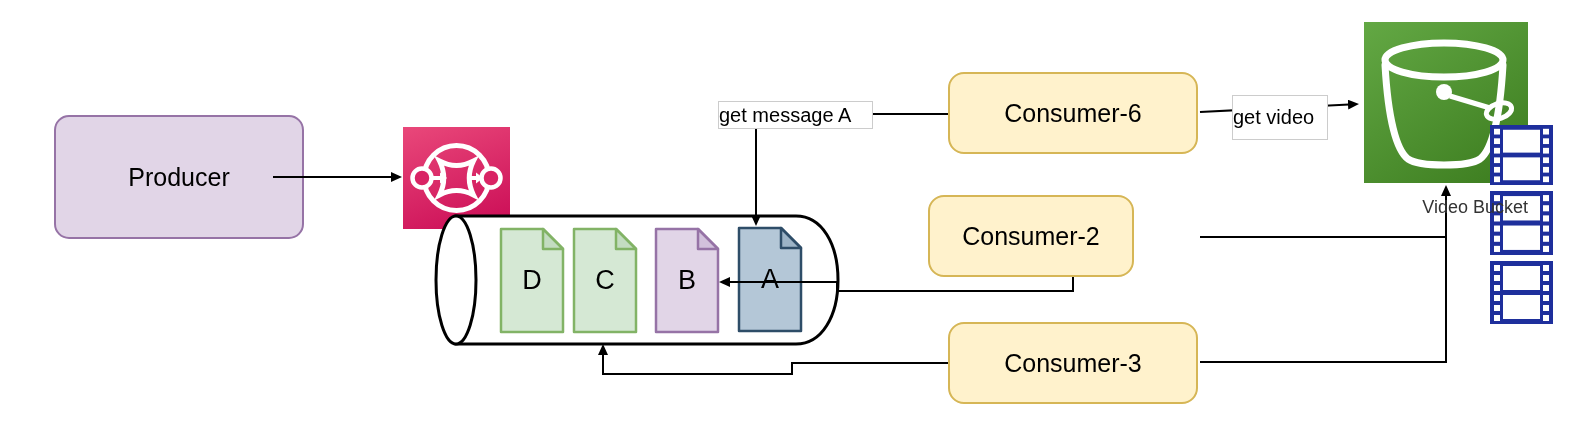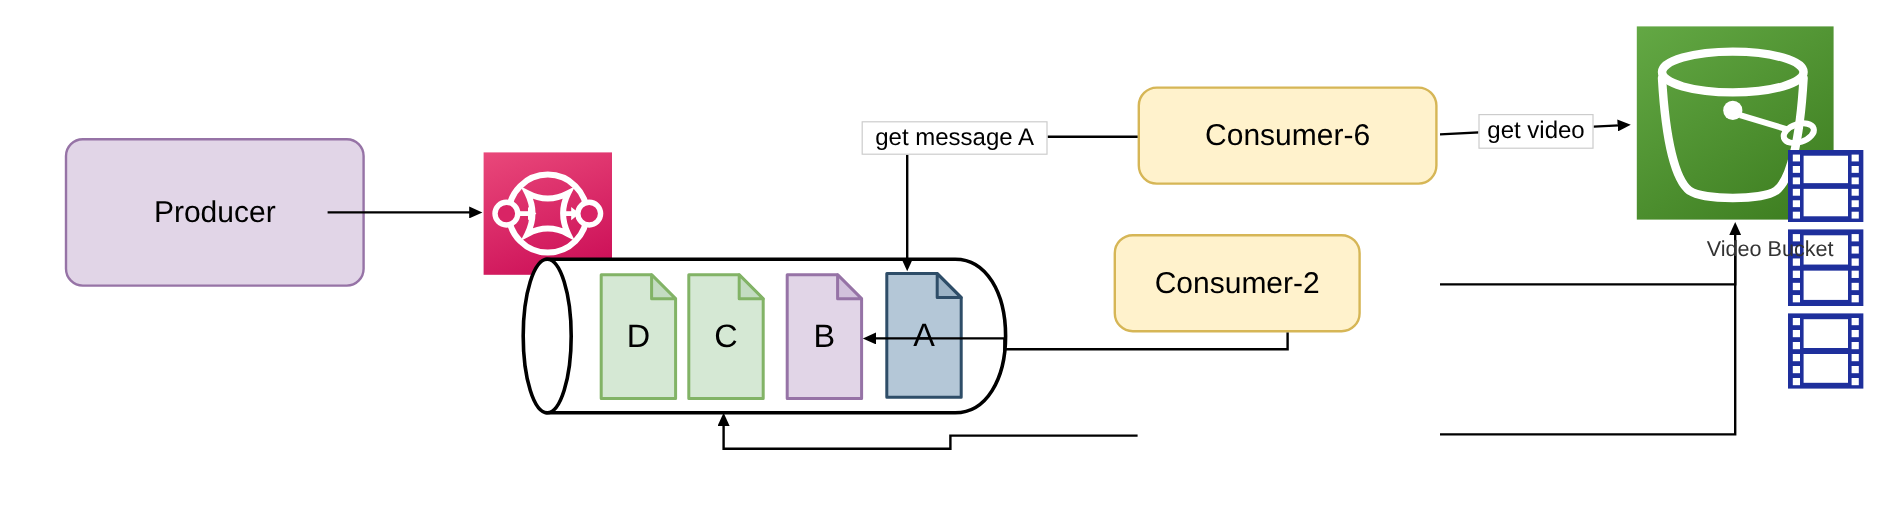--- a/index.html
+++ b/index.html
@@ -73,25 +73,25 @@
   #film3{left:1490px;top:261px;height:63px;}
 
   
   #wires{position:absolute;left:0;top:0;width:1574px;height:428px;pointer-events:none;}
   .wire{stroke:var(--line,#000000);stroke-width:2;fill:none;}
 
   
   .edge-label{
     position:absolute;box-sizing:border-box;background:#ffffff;
     border:1px solid var(--label_border,#cccccc);
-    display:flex;align-items:center;justify-content:center;
+    display:flex;align-items:center;justify-content:flex-start;
     font-size:20px;color:#000;white-space:nowrap;
   }
   #lbl-get-message{left:718px;top:101px;width:155px;height:28px;}
-  #lbl-get-video{left:1232px;top:95px;width:96px;height:29px;}
+  #lbl-get-video{left:1232px;top:95px;width:96px;height:45px;}
   #lbl-bucket{
     position:absolute;left:1363px;top:197px;width:165px;text-align:right;
     font-size:18px;color:var(--bucket_label_color,#333333);background:transparent;
   }
 </style>
 </head>
 <body>
 
 <div id="canvas">
 
@@ -144,20 +144,23 @@
         <path class="fold" d="M43,1 L43,21 L63,21 Z"></path>
       </svg>
     <span class="letter">A</span>
   </div>
 
   <div id="consumer1" class="node">
     <span>Consumer-6</span>
   </div>
   <div id="consumer2" class="node">
     <span>Consumer-2</span>
+  </div>
+  <div id="consumer3" class="node">
+    <span>Consumer-3</span>
   </div>
 
   <div id="bucket" class="abs">
     <svg viewBox="0 0 164 161" aria-hidden="true">
       <ellipse class="bk" cx="80" cy="38" rx="59" ry="17"></ellipse>
       <path class="bk" d="M21,43 C24,95 32,128 44,137 C56,145 104,145 116,137 C128,128 136,95 139,43"></path>
       <circle cx="80" cy="70" r="8" fill="#ffffff"></circle>
       <path class="bk-thin" d="M86,74 L126,86"></path>
       <ellipse class="bk-thin" cx="135" cy="89" rx="13" ry="7.5" transform="rotate(-18 135 89)"></ellipse>
     </svg>

